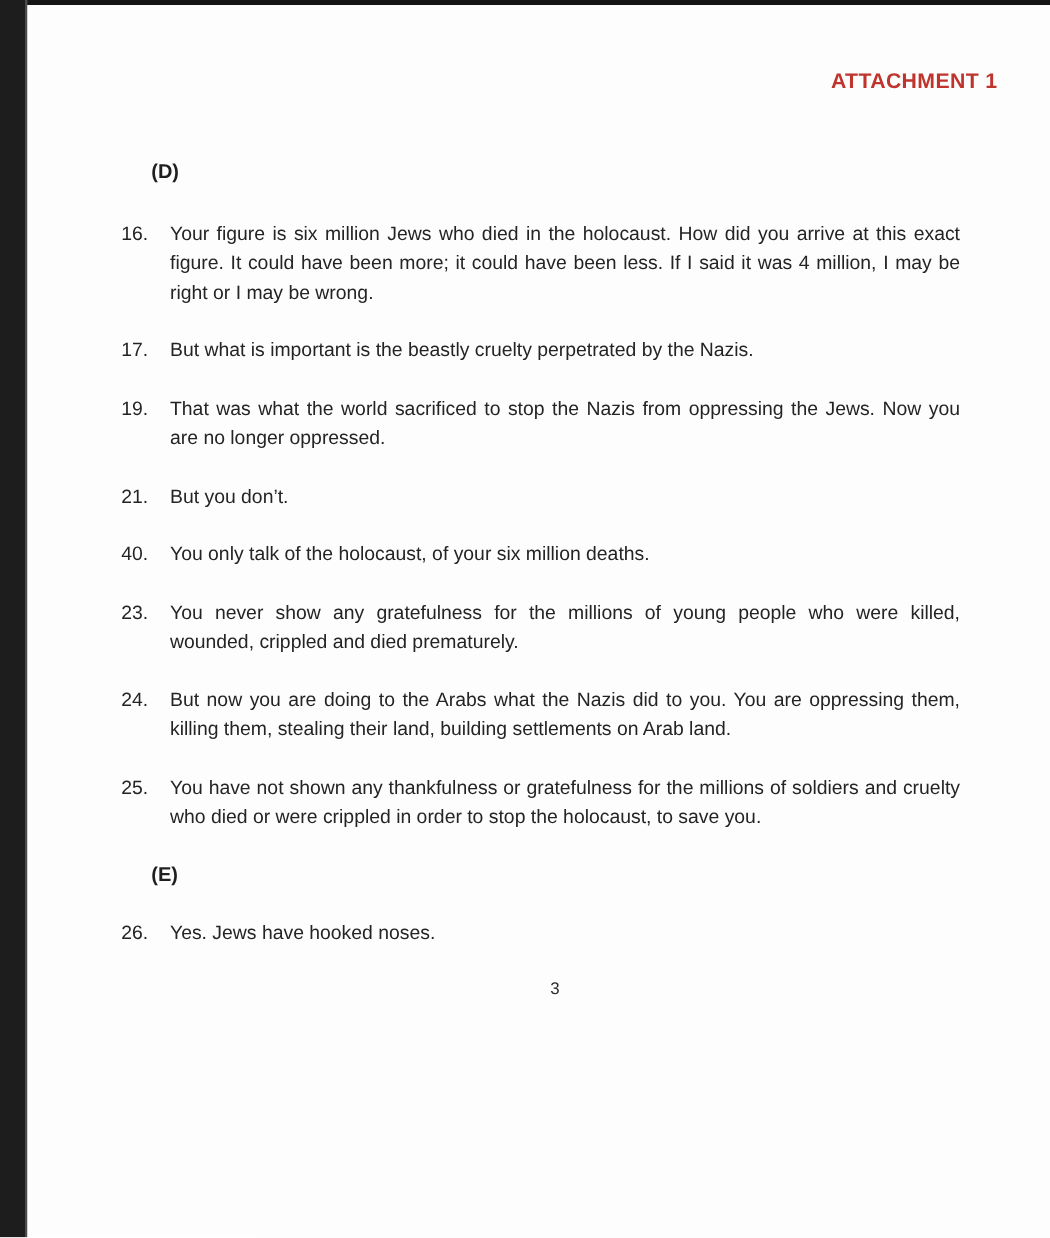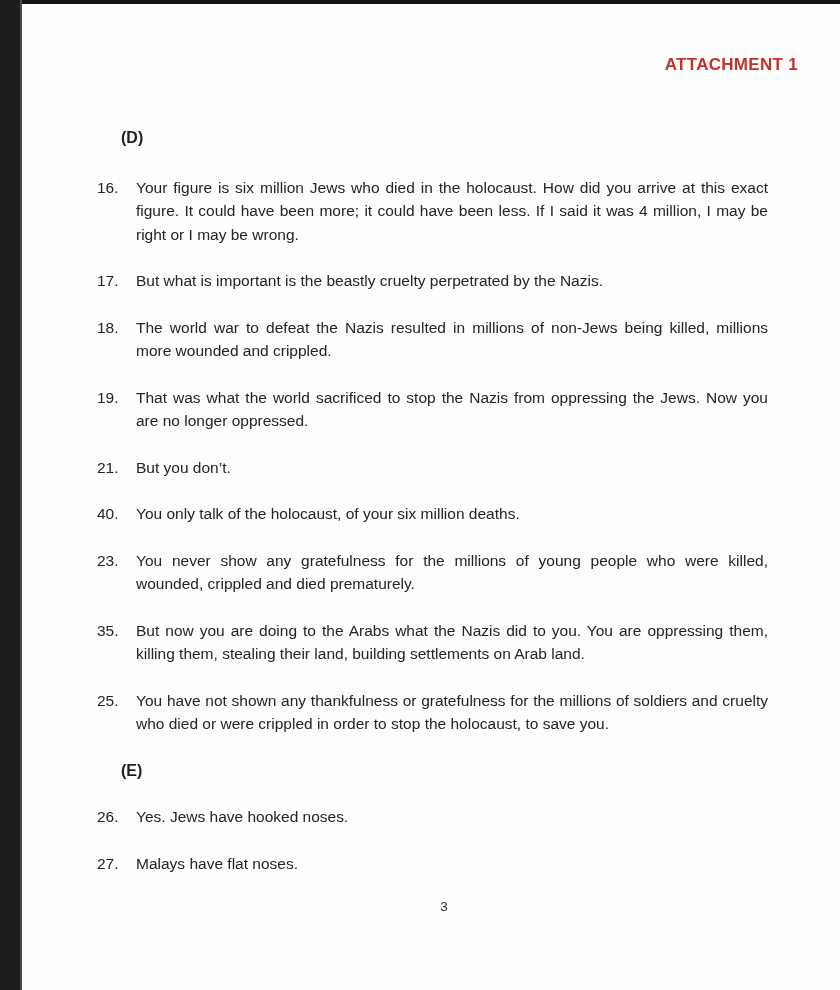--- a/index.html
+++ b/index.html
@@ -111,55 +111,47 @@
 
       <div class="para">
         <span class="num">16.</span>
         <span class="txt">Your figure is six million Jews who died in the holocaust. How did you arrive at this exact figure. It could have been more; it could have been less. If I said it was 4 million, I may be right or I may be wrong.</span>
       </div>
       <div class="para">
         <span class="num">17.</span>
         <span class="txt">But what is important is the beastly cruelty perpetrated by the Nazis.</span>
       </div>
       <div class="para">
-        <span class="num">18.</span>
-        <span class="txt">The world war to defeat the Nazis resulted in millions of non-Jews being killed, millions more wounded and crippled.</span>
-      </div>
-      <div class="para">
         <span class="num">19.</span>
         <span class="txt">That was what the world sacrificed to stop the Nazis from oppressing the Jews. Now you are no longer oppressed.</span>
       </div>
       <div class="para">
         <span class="num">21.</span>
         <span class="txt">But you don’t.</span>
       </div>
       <div class="para">
         <span class="num">40.</span>
         <span class="txt">You only talk of the holocaust, of your six million deaths.</span>
       </div>
       <div class="para">
         <span class="num">23.</span>
         <span class="txt">You never show any gratefulness for the millions of young people who were killed, wounded, crippled and died prematurely.</span>
       </div>
       <div class="para">
-        <span class="num">35.</span>
+        <span class="num">24.</span>
         <span class="txt">But now you are doing to the Arabs what the Nazis did to you. You are oppressing them, killing them, stealing their land, building settlements on Arab land.</span>
       </div>
       <div class="para">
         <span class="num">25.</span>
         <span class="txt">You have not shown any thankfulness or gratefulness for the millions of soldiers and cruelty who died or were crippled in order to stop the holocaust, to save you.</span>
       </div>
 
       <div class="section-heading second">(E)</div>
 
       <div class="para">
         <span class="num">26.</span>
         <span class="txt">Yes. Jews have hooked noses.</span>
       </div>
-      <div class="para">
-        <span class="num">27.</span>
-        <span class="txt">Malays have flat noses.</span>
-      </div>
 
       <div class="page-number">3</div>
     </div>
   </div>
 </div>
 
 </body></html>

